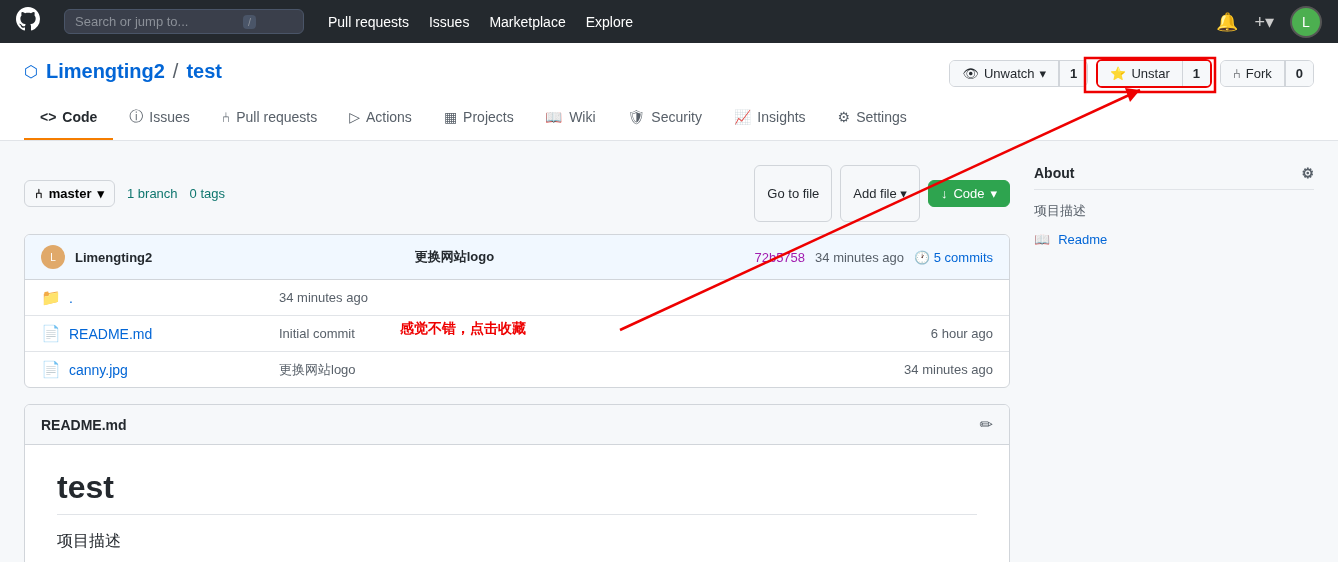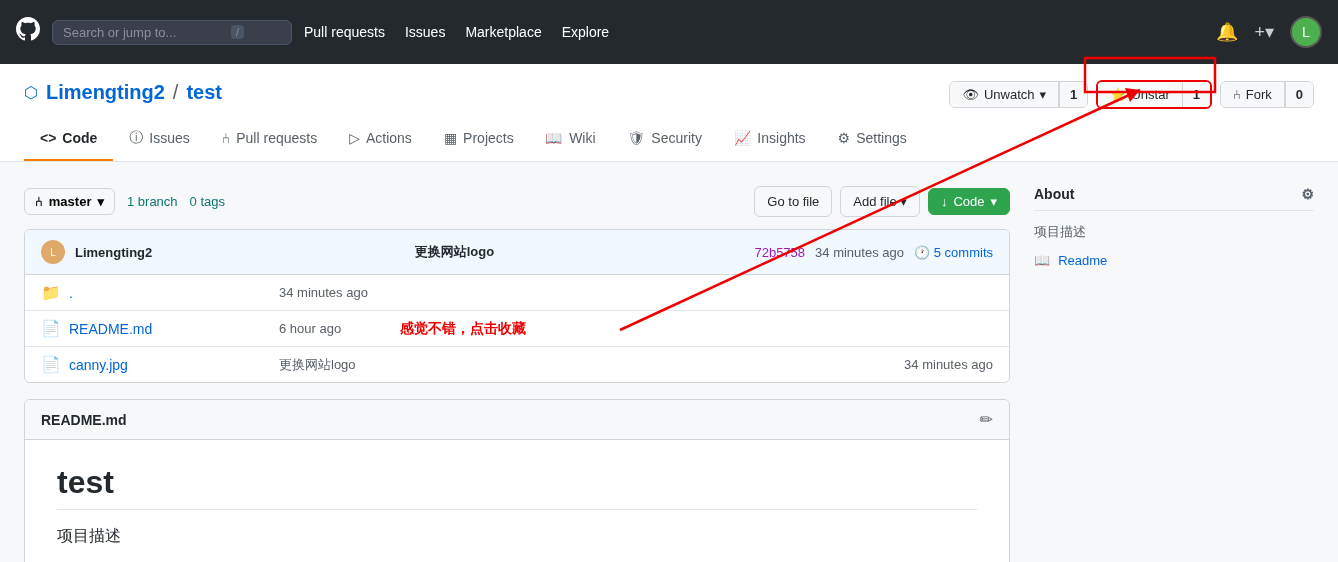--- a/index.html
+++ b/index.html
@@ -4,22 +4,22 @@
   <style>
     * { box-sizing: border-box; margin: 0; padding: 0; }
     body { font-family: -apple-system, BlinkMacSystemFont, "Segoe UI", Helvetica, Arial, sans-serif; font-size: 14px; background: #f6f8fa; color: #24292e; }
 
     
     .top-nav {
       background: #24292e;
       display: flex;
       align-items: center;
       padding: 4px 16px;
-      height: 64px;
-      gap: 4px;
+      height: 43px;
+      gap: 16px;
     }
     .top-nav .github-logo {
       color: #fff;
       font-size: 24px;
       margin-right: 8px;
       flex-shrink: 0;
     }
     .top-nav .search-box {
       background: #3a3f4b;
       border: 1px solid #4a5568;
@@ -210,21 +210,21 @@
       gap: 6px;
       font-size: 13px;
       font-weight: 600;
     }
     .branch-info { font-size: 13px; color: #586069; }
     .branch-info a { color: #0f766e; text-decoration: none; }
     .branch-bar-right { display: flex; align-items: center; gap: 8px; }
     .btn-outline {
       border: 1px solid #d1d5da;
       border-radius: 6px;
-      padding: 7px 12px;
+      padding: 20px 12px;
       background: #f6f8fa;
       cursor: pointer;
       font-size: 13px;
       color: #24292e;
     }
     .btn-green {
       border: 1px solid #2ea44f;
       border-radius: 6px;
       padding: 5px 12px;
       background: #2ea44f;
@@ -501,20 +501,21 @@
 
         <div class="file-row">
           <span class="file-icon">📁</span>
           <a href="#" class="file-name">.</a>
           <span class="file-time">34 minutes ago</span>
         </div>
 
         <div class="file-row">
           <span class="file-icon">📄</span>
           <a href="#" class="file-name">README.md</a>
+          <span class="file-commit">Initial commit</span>
           <span class="file-time">6 hour ago</span>
         </div>
 
         <div class="file-row">
           <span class="file-icon">📄</span>
           <a href="#" class="file-name">canny.jpg</a>
           <span class="file-commit">更换网站logo</span>
           <span class="file-time">34 minutes ago</span>
         </div>
       </div>

